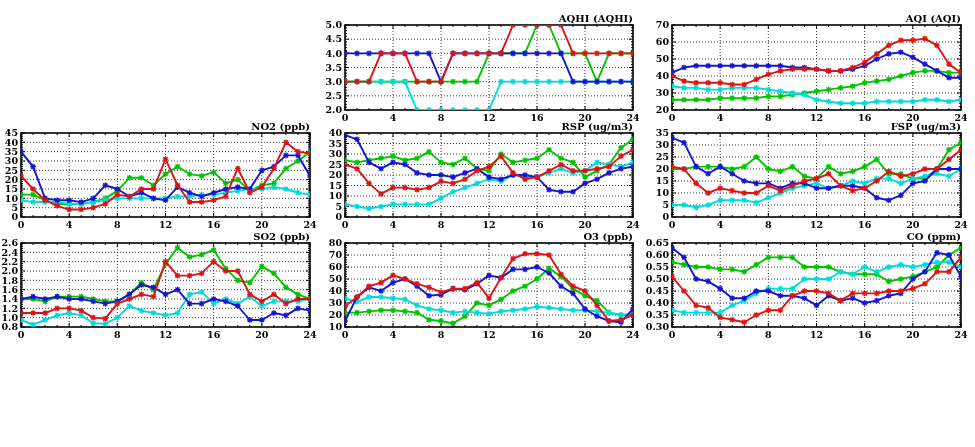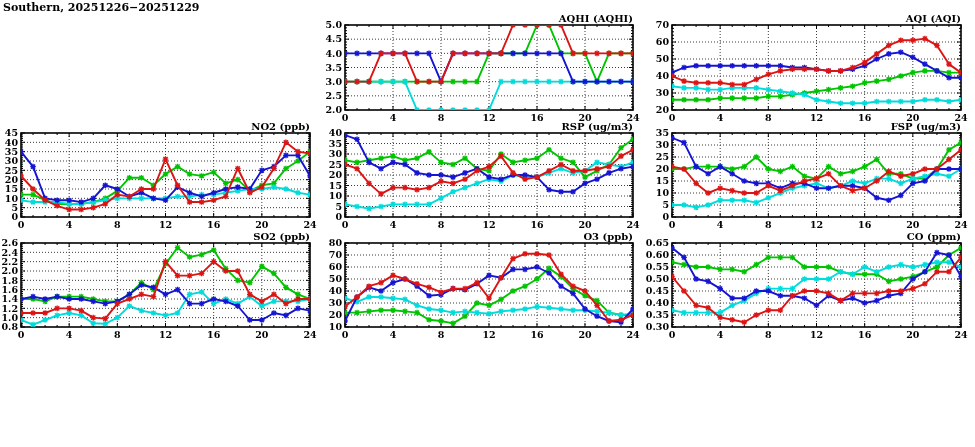--- a/index.html
+++ b/index.html
@@ -7,21 +7,20 @@
         font-family:"DejaVu Serif",serif;}
   #page-title{position:absolute;left:3px;top:1px;font-size:11px;font-weight:bold;color:#000;
               letter-spacing:0px;white-space:nowrap;}
   #charts-canvas{position:absolute;left:0;top:0;}
   svg text{font-family:"DejaVu Serif",serif;font-weight:bold;fill:#000;}
 </style>
 </head>
 <body>
 
 <div id="page">
-  <div id="page-title">Southern, 20251226−20251229</div>
   <svg id="charts-canvas" width="975" height="447" viewBox="0 0 975 447" xmlns="http://www.w3.org/2000/svg">
       <defs>
         <clipPath id="clip-aqhi">
           <rect x="345" y="25" width="288" height="85"></rect>
         </clipPath>
         <clipPath id="clip-aqi">
           <rect x="672" y="25" width="289" height="85"></rect>
         </clipPath>
         <clipPath id="clip-no2">
           <rect x="21" y="133" width="289" height="84"></rect>

